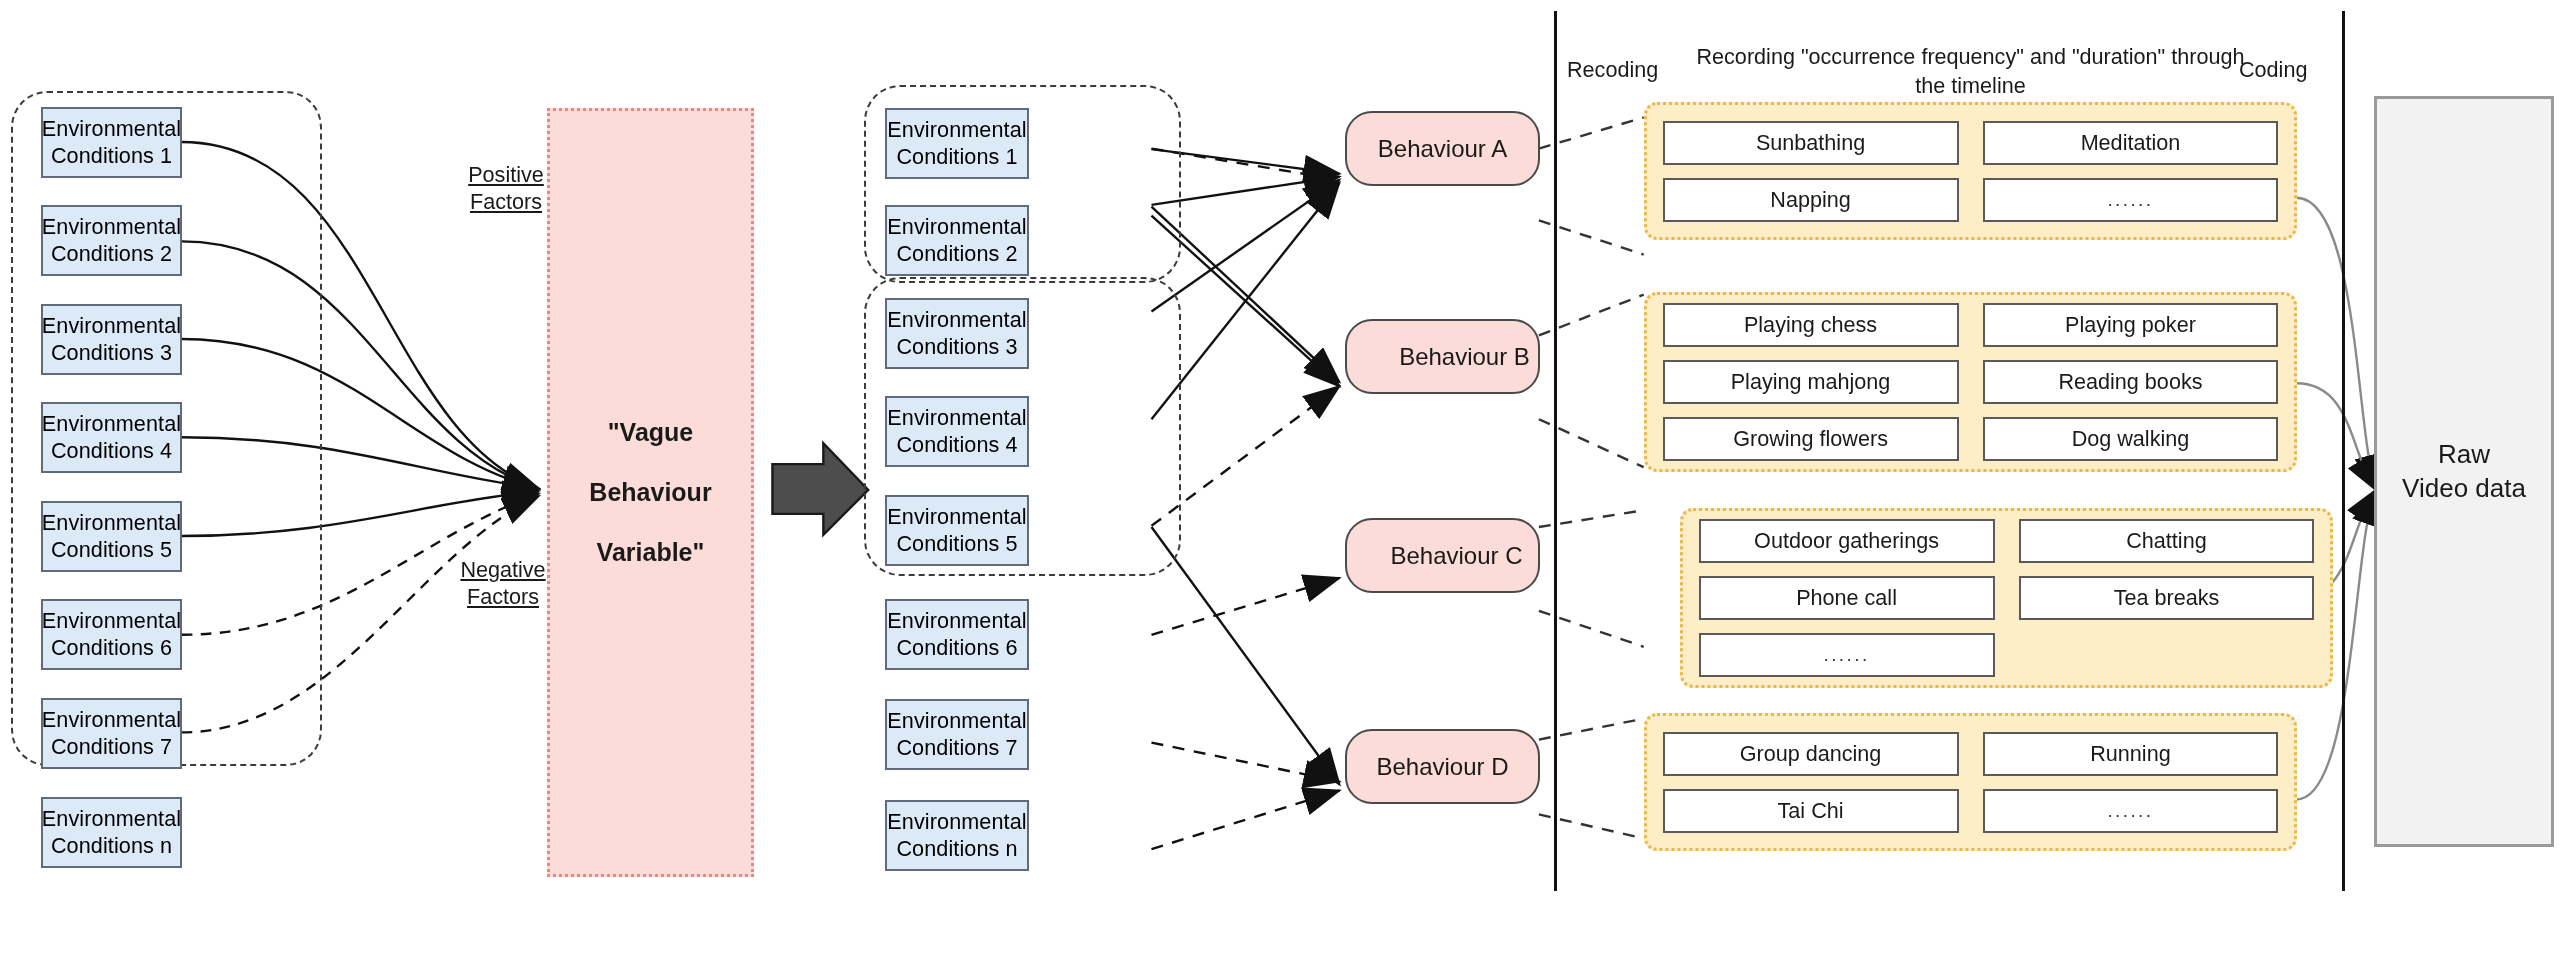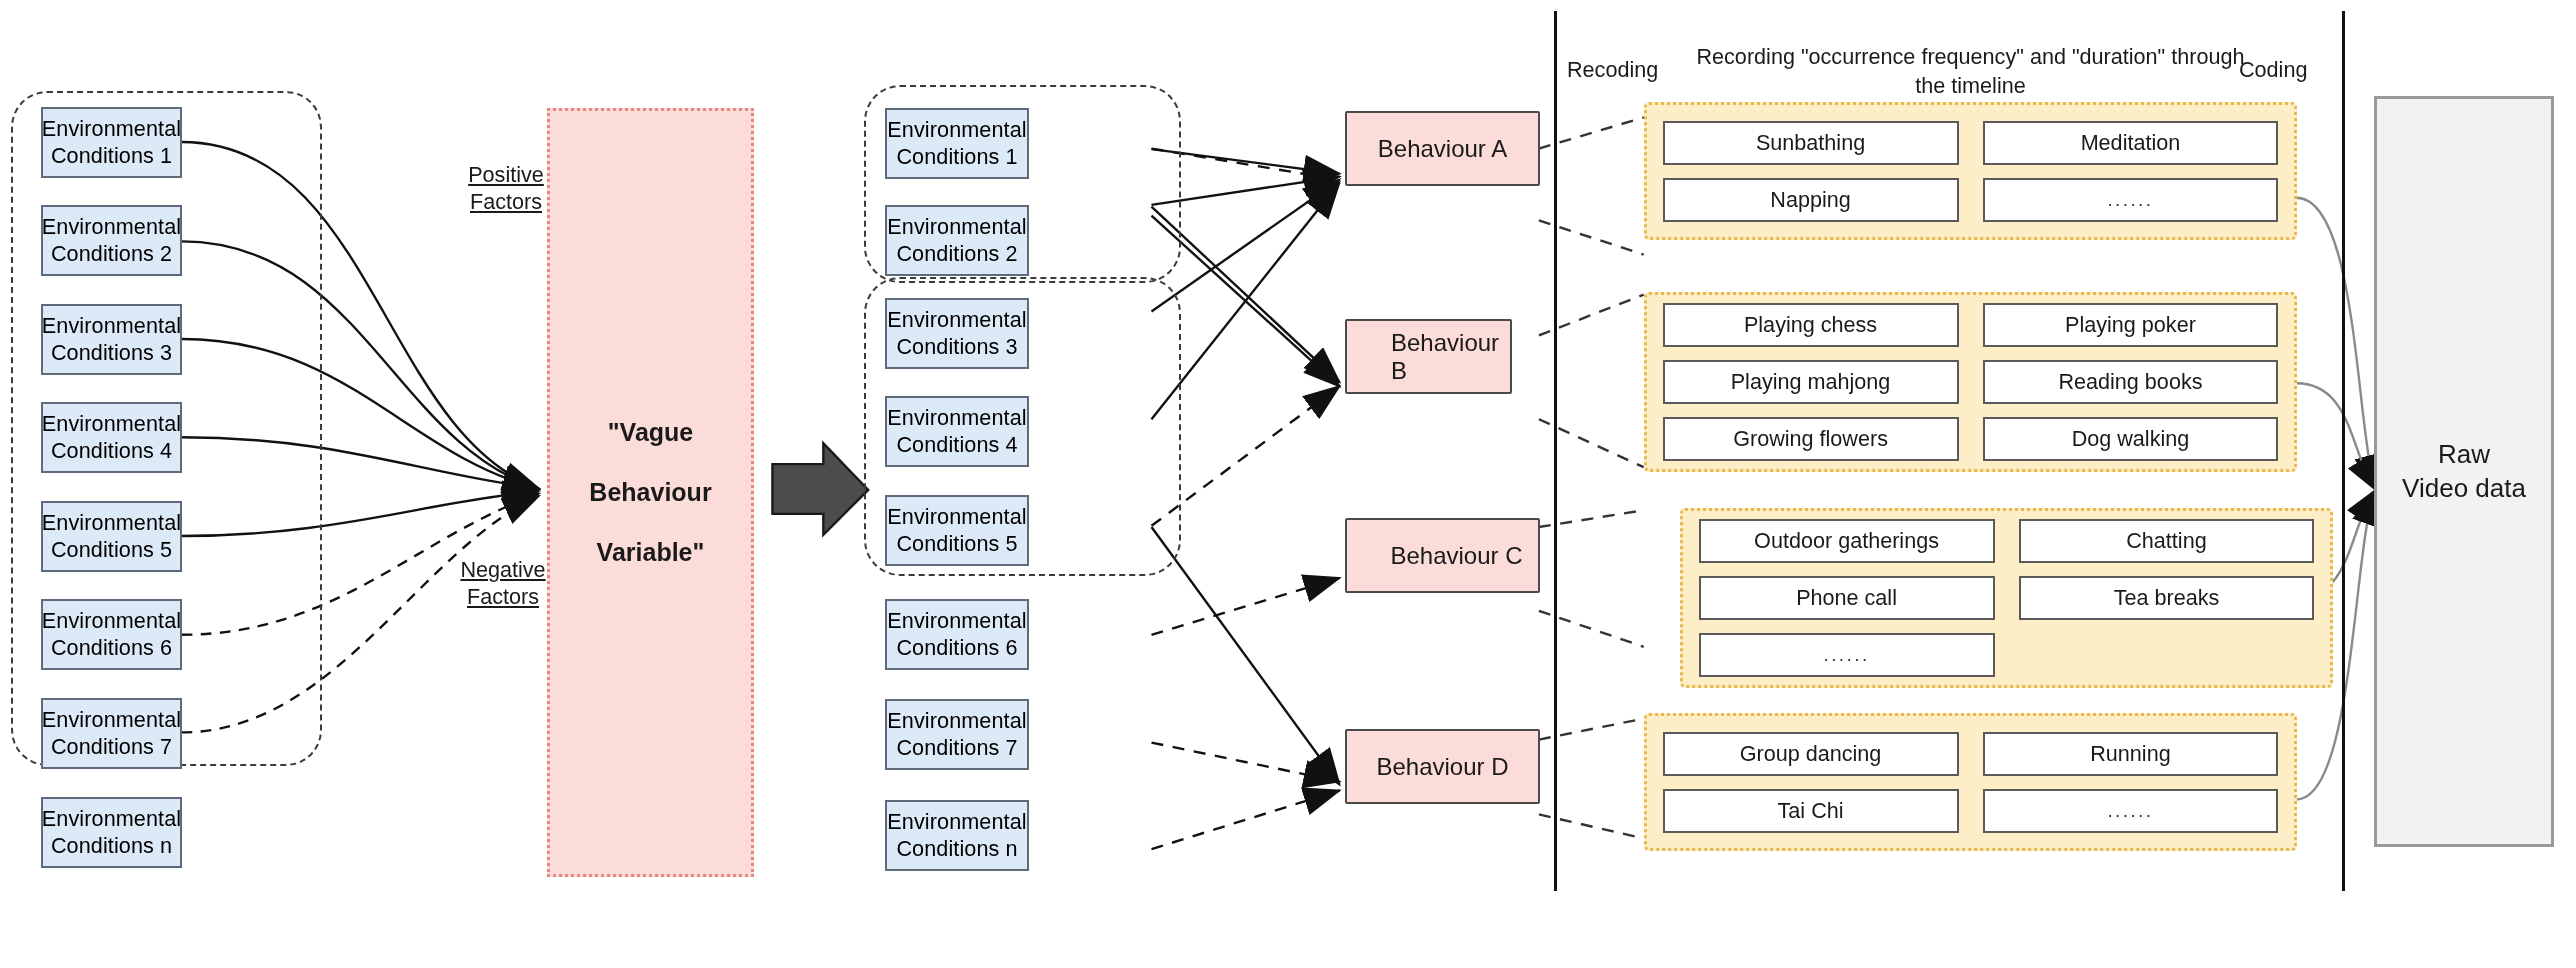--- a/index.html
+++ b/index.html
@@ -34,31 +34,31 @@
     box-sizing:border-box;
     display:flex;flex-direction:column;align-items:center;justify-content:center;
     gap:31px;
     font-size:25px;color:#1a1a1a;font-weight:600;
   }
 
   .behbox{
     position:absolute;
     background:#fbdcd8;
     border:2.4px solid #4a4a4a;
-    border-radius:2px;
+    border-radius:27px;
     box-sizing:border-box;
     display:flex;align-items:center;justify-content:center;
     font-size:24px;color:#1a1a1a;
   }
 
   .ygroup{
     position:absolute;
     background:#fdeec7;
     border:3px dotted #e8b84b;
-    border-radius:5px;
+    border-radius:13px;
     box-sizing:border-box;
     padding:13px 15.6px;
     display:grid;
     grid-template-columns:1fr 1fr;
     gap:13px 24px;
     align-content:center;
   }
   .yitem{
     background:#ffffff;
     border:2.4px solid #5a5a5a;
@@ -270,21 +270,21 @@
   <div class="ecbox" style="left:885px;top:800px;width:144px;height:71px;">
     <div>
         <span>Environmental</span>
         <span>Conditions n</span>
       </div>
   </div>
 
   <div class="behbox" style="left:1345px;top:111px;width:195px;height:75px;">
     <span>Behaviour A</span>
   </div>
-  <div class="behbox" style="left:1345px;top:319px;width:167px;height:75px;padding-left:44px;">
+  <div class="behbox" style="left:1345px;top:319px;width:195px;height:75px;padding-left:44px;">
     <span>Behaviour B</span>
   </div>
   <div class="behbox" style="left:1345px;top:518px;width:195px;height:75px;padding-left:28px;">
     <span>Behaviour C</span>
   </div>
   <div class="behbox" style="left:1345px;top:729px;width:195px;height:75px;">
     <span>Behaviour D</span>
   </div>
 
   <div class="divider" style="left:1554px;top:10.8px;height:880px;"></div>

